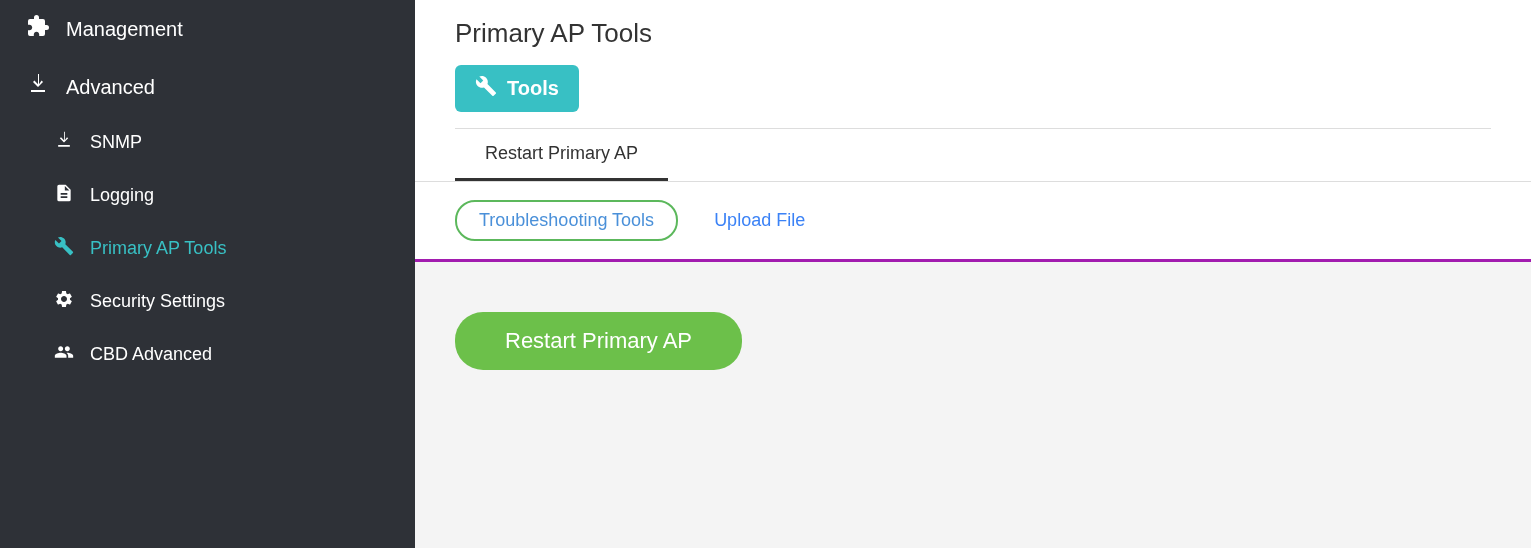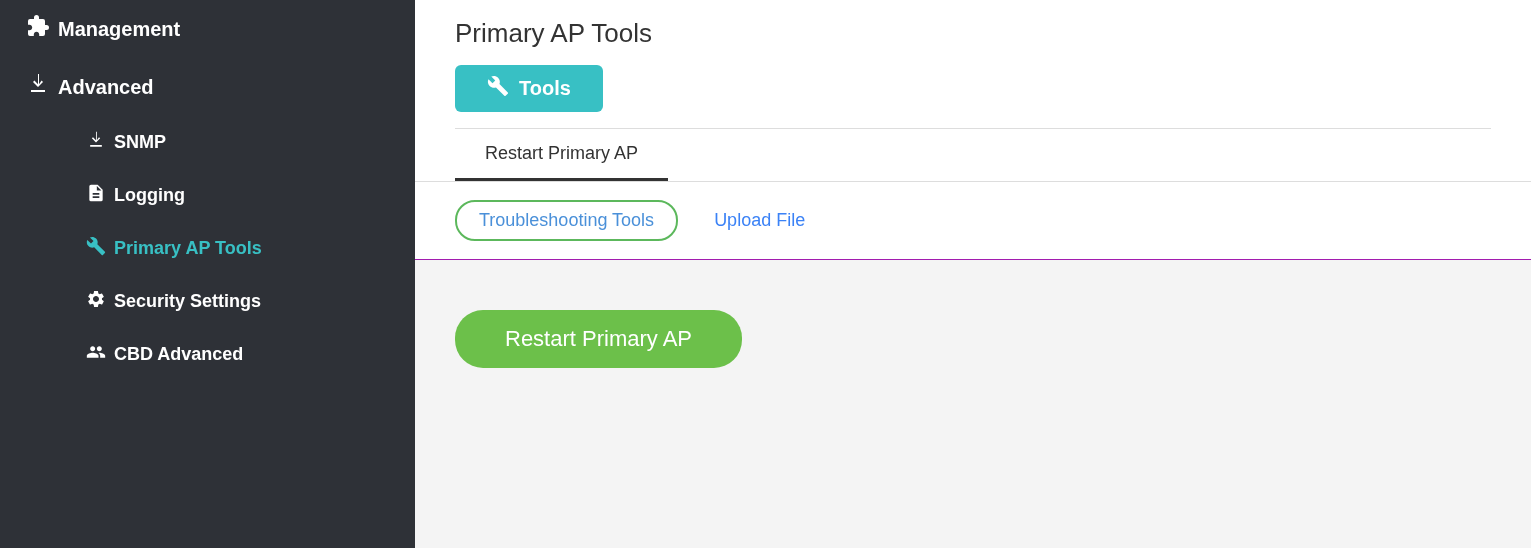--- a/index.html
+++ b/index.html
@@ -22,40 +22,39 @@
       flex-direction: column;
       padding: 0;
     }
 
     .sidebar-item {
       display: flex;
       align-items: center;
       padding: 14px 24px;
       cursor: pointer;
       font-size: 20px;
-      font-weight: 700;
-      color: #fff;
-      gap: 6px;
+      font-weight: 400;
+      color: #fff;
+      gap: 14px;
     }
 
     .sidebar-item.active {
       color: #38c0c4;
     }
 
     .sidebar-item .icon {
       font-size: 22px;
       width: 28px;
       text-align: center;
       flex-shrink: 0;
     }
 
     .sidebar-item.sub {
       padding-left: 52px;
       font-size: 18px;
-      margin-left: 32px;
     }
 
     .sidebar-item.sub .icon {
       font-size: 18px;
       width: 24px;
     }
 
     
     .main {
       flex: 1;
@@ -85,21 +84,21 @@
       align-items: center;
       gap: 12px;
       margin-bottom: 16px;
     }
 
     .tools-btn {
       background: #38c0c4;
       color: #fff;
       border: none;
       border-radius: 6px;
-      padding: 10px 32px;
+      padding: 10px 20px;
       font-size: 20px;
       font-weight: 600;
       display: flex;
       align-items: center;
       gap: 10px;
       cursor: pointer;
     }
 
     
     .tabs-row {
@@ -125,21 +124,21 @@
       font-weight: 500;
     }
 
     
     .subtabs-row {
       display: flex;
       align-items: center;
       gap: 12px;
       padding: 18px 40px;
       background: #fff;
-      border-bottom: 1px solid #a21caf;
+      border-bottom: 3px solid #a21caf;
     }
 
     .subtab {
       padding: 8px 22px;
       font-size: 18px;
       color: #3b82f6;
       cursor: pointer;
       border-radius: 20px;
       border: 2px solid transparent;
       background: transparent;

